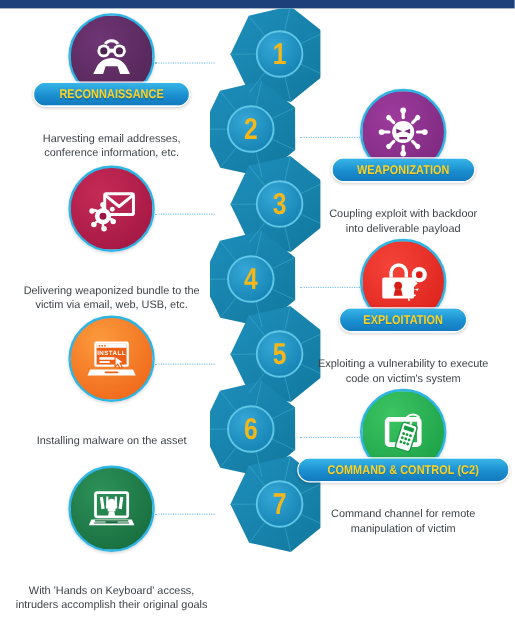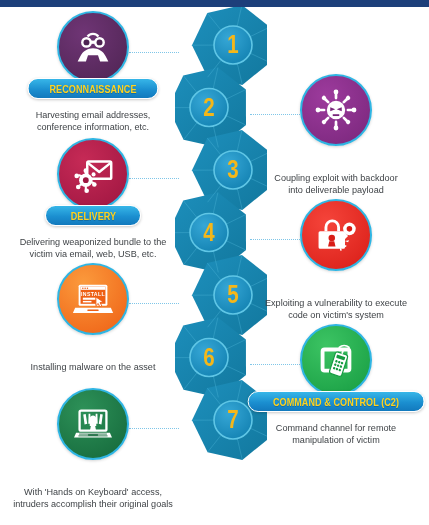--- a/index.html
+++ b/index.html
@@ -30,21 +30,21 @@
     position:absolute; left:50%; transform:translateX(-50%);
     top:0; width:72px; height:72px; border-radius:50%;
     border:2.5px solid #2fb5e3;
     display:flex; align-items:center; justify-content:center;
     box-shadow:0 1px 3px rgba(0,0,0,.18);
   }
   .circle svg { width:46px; height:46px; display:block; }
 
   .pill {
     position:absolute; left:50%; transform:translateX(-50%);
-    bottom:8px; min-width:96px; height:21px; padding:0 14px;
+    bottom:18px; min-width:96px; height:21px; padding:0 14px;
     border-radius:11px;
     background:linear-gradient(180deg,#37b6e8 0%,#1b8fd0 55%,#1279bd 100%);
     border:1.5px solid #ffffff;
     box-shadow:0 1px 3px rgba(0,0,0,.22);
     display:flex; align-items:center; justify-content:center;
     white-space:nowrap;
   }
   .pill span {
     color:#ffd21e; font-weight:bold; font-size:10.5px;
     letter-spacing:.1px; transform:scaleX(.86); transform-origin:center;
@@ -211,20 +211,23 @@
               <rect x="6.8" y="22.6" width="7" height="2.8" rx="1.4"></rect>
               <circle cx="6.2" cy="24" r="2.3"></circle>
               <rect x="34.2" y="22.6" width="7" height="2.8" rx="1.4"></rect>
               <circle cx="41.8" cy="24" r="2.3"></circle>
             </g>
           </g>
           <path fill="#78267a" d="M18 21.2l5.2 2.1-5.2 2.1zM30 21.2l-5.2 2.1 5.2 2.1z"></path>
           <path fill="#78267a" d="M20.6 28.4h6.8v1.9h-6.8z"></path>
         </svg>
       </div>
+      <div class="pill">
+        <span>WEAPONIZATION</span>
+      </div>
     </div>
     <div class="desc">Coupling exploit with backdoor<br>into deliverable payload</div>
   </div>
 
   <div class="card left" style="top:131px;">
     <div class="badgewrap">
       <div class="circle" style="background:radial-gradient(circle at 36% 30%, #c62a56, #9d1540);">
         <svg viewBox="0 0 48 48">
           <g fill="none" stroke="#fff" stroke-width="2.6" stroke-linejoin="round">
             <rect x="18" y="11" width="25" height="18" rx="1.4"></rect>
@@ -240,23 +243,20 @@
             <circle cx="24.6" cy="24.4" r="2.1"></circle>
             <rect x="15.4" y="21" width="2.2" height="6"></rect>
             <rect x="8.5" y="25" width="6.5" height="2.2" transform="rotate(20 11.7 26.1)"></rect>
             <rect x="9.6" y="33.4" width="6" height="2.2" transform="rotate(-28 12.6 34.5)"></rect>
             <rect x="15.4" y="34.6" width="2.2" height="6"></rect>
             <rect x="19.8" y="31.6" width="5.6" height="2.2" transform="rotate(22 22.6 32.7)"></rect>
           </g>
           <circle cx="16.5" cy="30.5" r="3" fill="#9d1540"></circle>
         </svg>
       </div>
-      <div class="pill">
-        <span>DELIVERY</span>
-      </div>
     </div>
     <div class="desc">Delivering weaponized bundle to the<br>victim via email, web, USB, etc.</div>
   </div>
 
   <div class="card right" style="top:192px;">
     <div class="badgewrap">
       <div class="circle" style="background:radial-gradient(circle at 36% 30%, #f5443a, #d81c16);">
         <svg viewBox="0 0 48 48">
           <path fill="none" stroke="#fff" stroke-width="3" d="M13.5 20v-4.2a6.6 6.6 0 0113.2 0V20"></path>
           <path fill="#fff" d="M7.4 20h24.4a1.6 1.6 0 011.6 1.6v15.2a1.6 1.6 0 01-1.6 1.6H7.4a1.6 1.6 0 01-1.6-1.6V21.6A1.6 1.6 0 017.4 20z"></path>
@@ -265,20 +265,23 @@
           <g fill="#fff">
             <circle cx="38" cy="17.6" r="6.6"></circle>
             <path d="M33.6 22l-7.4 7.4 3 3 7.4-7.4z"></path>
             <rect x="25.4" y="30.8" width="4.4" height="2.8" transform="rotate(45 27.6 32.2)"></rect>
           </g>
           <circle cx="38" cy="17.6" r="2.9" fill="#d81c16"></circle>
           <g fill="#fff">
             <path d="M30.6 33.4l4.6 1.8-1.2 1.6zM27.8 36.4l2.6 3.6-2 .4zM33.2 30.2l4.4-.6-1 2z"></path>
           </g>
         </svg>
+      </div>
+      <div class="pill">
+        <span>EXPLOITATION</span>
       </div>
     </div>
     <div class="desc">Exploiting a vulnerability to execute<br>code on victim's system</div>
   </div>
 
   <div class="card left" style="top:256px;">
     <div class="badgewrap">
       <div class="circle" style="background:radial-gradient(circle at 36% 26%, #fb9a3c, #ee5f14);">
         <svg viewBox="0 0 48 48">
           <rect x="9" y="9" width="30" height="22" rx="1.6" fill="#fff"></rect>

